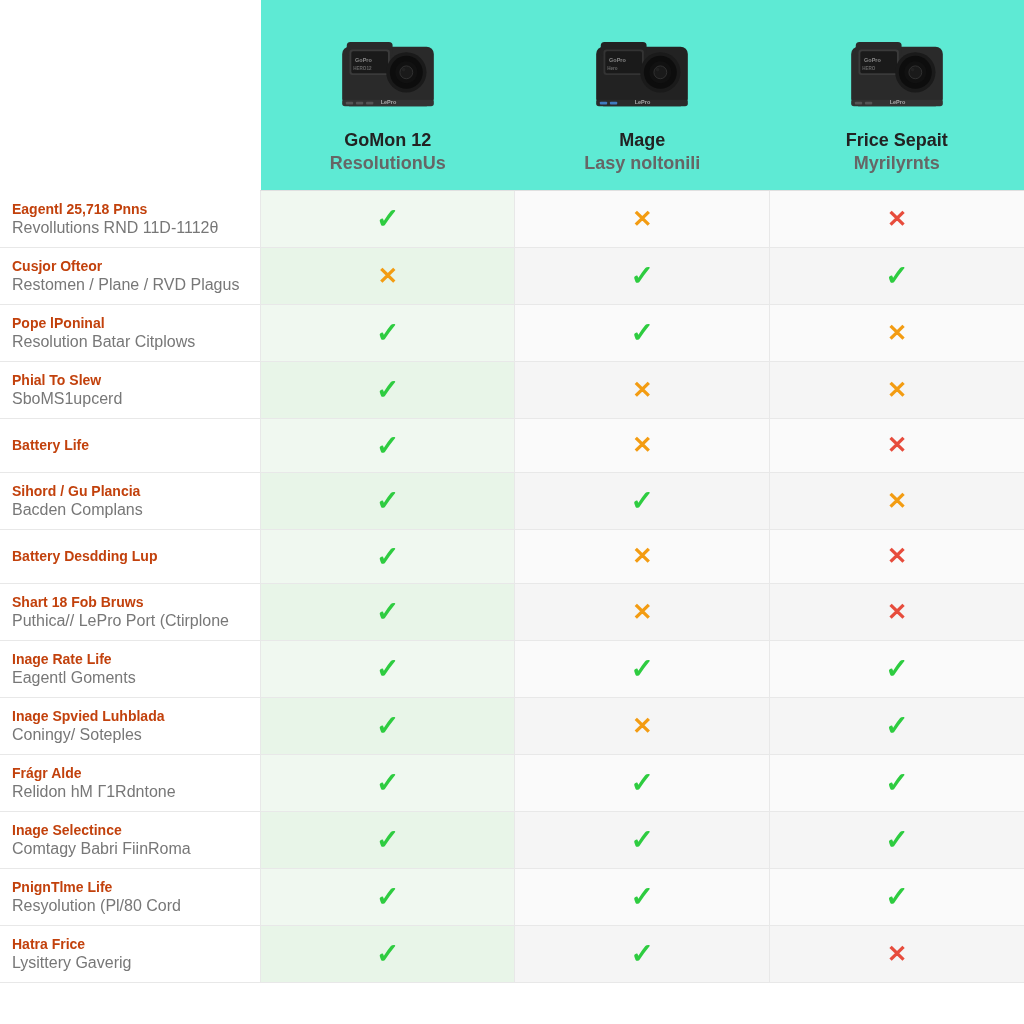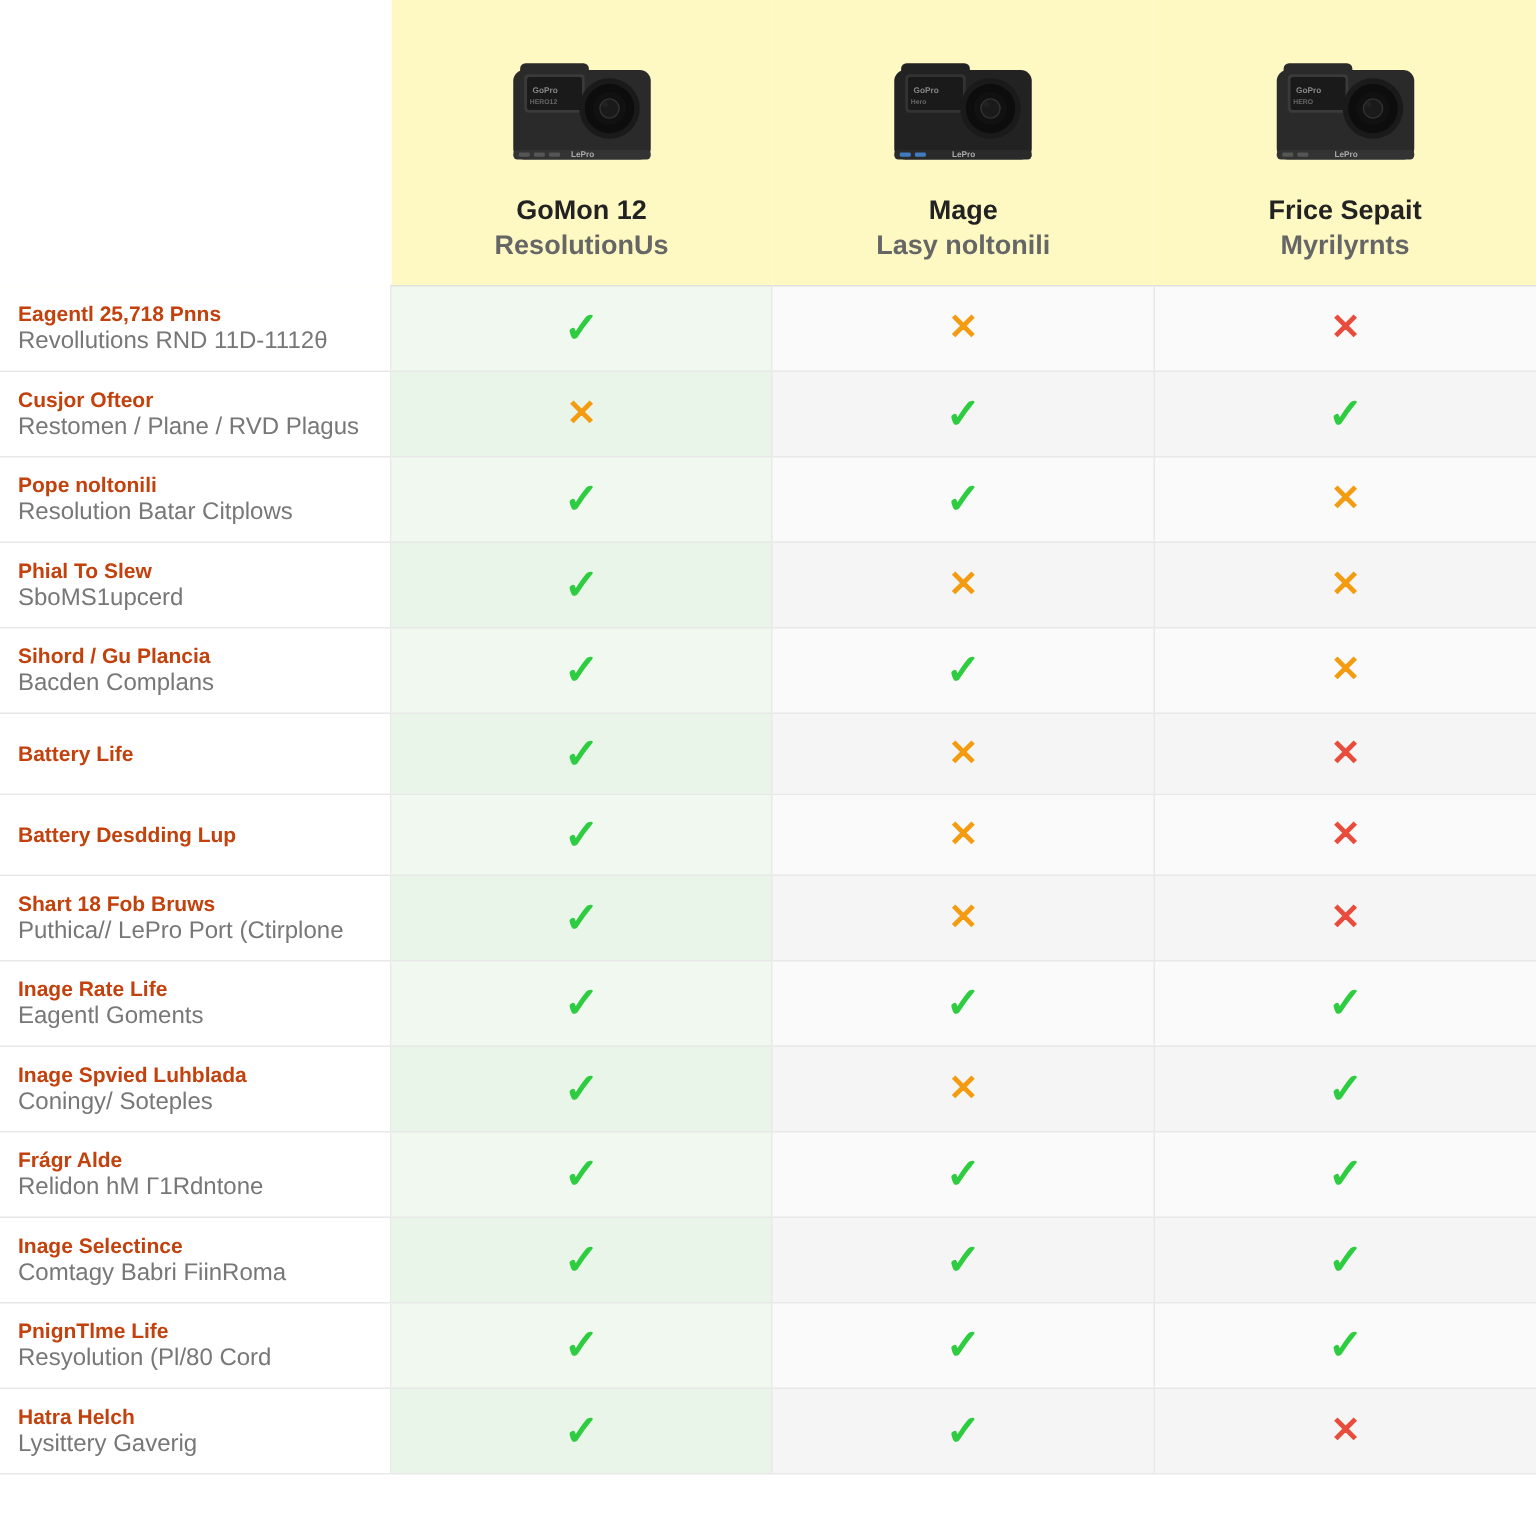--- a/index.html
+++ b/index.html
@@ -5,21 +5,21 @@
     * { box-sizing: border-box; margin: 0; padding: 0; }
     body {
       font-family: Arial, sans-serif;
       background: #fff;
       width: 1024px;
       min-height: 1024px;
       overflow: hidden;
     }
 
     .header-row {
-      background: #fef9c3;
+      background: #5eead4;
       padding-left: 30px;
     }
 
     .header-cell {
       text-align: center;
       padding: 10px 8px 16px;
       vertical-align: bottom;
       border-bottom: 1px solid #e0e0e0;
     }
 
@@ -199,55 +199,55 @@
         <td class="feature-label-cell">
           <div class="feature-name">Cusjor Ofteor</div>
           <div class="feature-sub">Restomen / Plane / RVD Plagus</div>
         </td>
         <td class="check-cell"><span class="icon-x-orange">✕</span></td>
         <td class="check-cell"><span class="icon-check-green">✓</span></td>
         <td class="check-cell"><span class="icon-check-green">✓</span></td>
       </tr>
       <tr>
         <td class="feature-label-cell">
-          <div class="feature-name">Pope noltonili</div>
+          <div class="feature-name">Pope lPoninal</div>
           <div class="feature-sub">Resolution Batar Citplows</div>
         </td>
         <td class="check-cell"><span class="icon-check-green">✓</span></td>
         <td class="check-cell"><span class="icon-check-green">✓</span></td>
         <td class="check-cell"><span class="icon-x-orange">✕</span></td>
       </tr>
       <tr>
         <td class="feature-label-cell">
           <div class="feature-name">Phial To Slew</div>
           <div class="feature-sub">SboMS1upcerd</div>
         </td>
         <td class="check-cell"><span class="icon-check-green">✓</span></td>
         <td class="check-cell"><span class="icon-x-orange">✕</span></td>
         <td class="check-cell"><span class="icon-x-orange">✕</span></td>
       </tr>
       <tr>
         <td class="feature-label-cell">
+          <div class="feature-name">Battery Life</div>
+        </td>
+        <td class="check-cell"><span class="icon-check-green">✓</span></td>
+        <td class="check-cell"><span class="icon-x-orange">✕</span></td>
+        <td class="check-cell"><span class="icon-x-red">✕</span></td>
+      </tr>
+      <tr>
+        <td class="feature-label-cell">
           <div class="feature-name">Sihord / Gu Plancia</div>
           <div class="feature-sub">Bacden Complans</div>
         </td>
         <td class="check-cell"><span class="icon-check-green">✓</span></td>
         <td class="check-cell"><span class="icon-check-green">✓</span></td>
         <td class="check-cell"><span class="icon-x-orange">✕</span></td>
       </tr>
       <tr>
         <td class="feature-label-cell">
-          <div class="feature-name">Battery Life</div>
-        </td>
-        <td class="check-cell"><span class="icon-check-green">✓</span></td>
-        <td class="check-cell"><span class="icon-x-orange">✕</span></td>
-        <td class="check-cell"><span class="icon-x-red">✕</span></td>
-      </tr>
-      <tr>
-        <td class="feature-label-cell">
           <div class="feature-name">Battery Desdding Lup</div>
         </td>
         <td class="check-cell"><span class="icon-check-green">✓</span></td>
         <td class="check-cell"><span class="icon-x-orange">✕</span></td>
         <td class="check-cell"><span class="icon-x-red">✕</span></td>
       </tr>
       <tr>
         <td class="feature-label-cell">
           <div class="feature-name">Shart 18 Fob Bruws</div>
           <div class="feature-sub">Puthica// LePro Port (Ctirplone</div>
@@ -296,21 +296,21 @@
         <td class="feature-label-cell">
           <div class="feature-name">PnignTlme Life</div>
           <div class="feature-sub">Resyolution (Pl/80 Cord</div>
         </td>
         <td class="check-cell"><span class="icon-check-green">✓</span></td>
         <td class="check-cell"><span class="icon-check-green">✓</span></td>
         <td class="check-cell"><span class="icon-check-green">✓</span></td>
       </tr>
       <tr>
         <td class="feature-label-cell">
-          <div class="feature-name">Hatra Helch</div>
+          <div class="feature-name">Hatra Frice</div>
           <div class="feature-sub">Lysittery Gaverig</div>
         </td>
         <td class="check-cell"><span class="icon-check-green">✓</span></td>
         <td class="check-cell"><span class="icon-check-green">✓</span></td>
         <td class="check-cell"><span class="icon-x-red">✕</span></td>
       </tr>
     </tbody>
 </table>
 
 </body></html>

